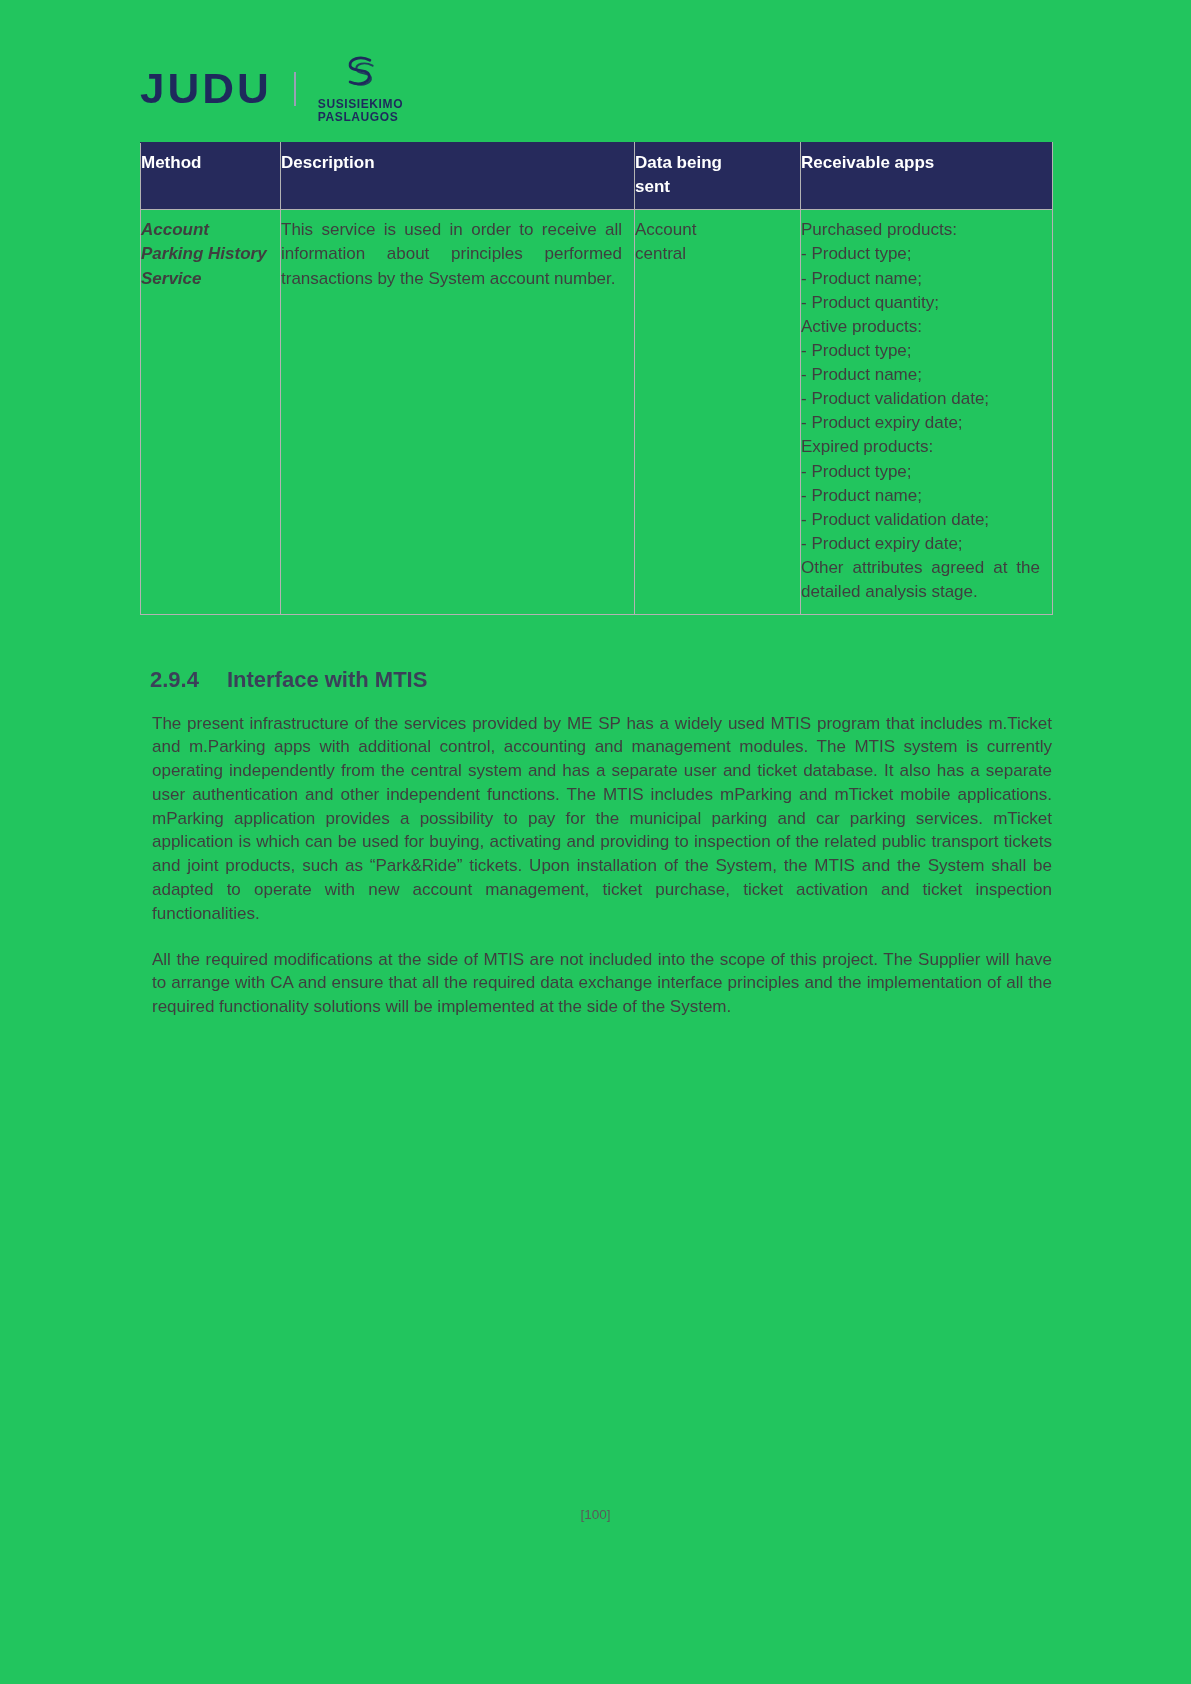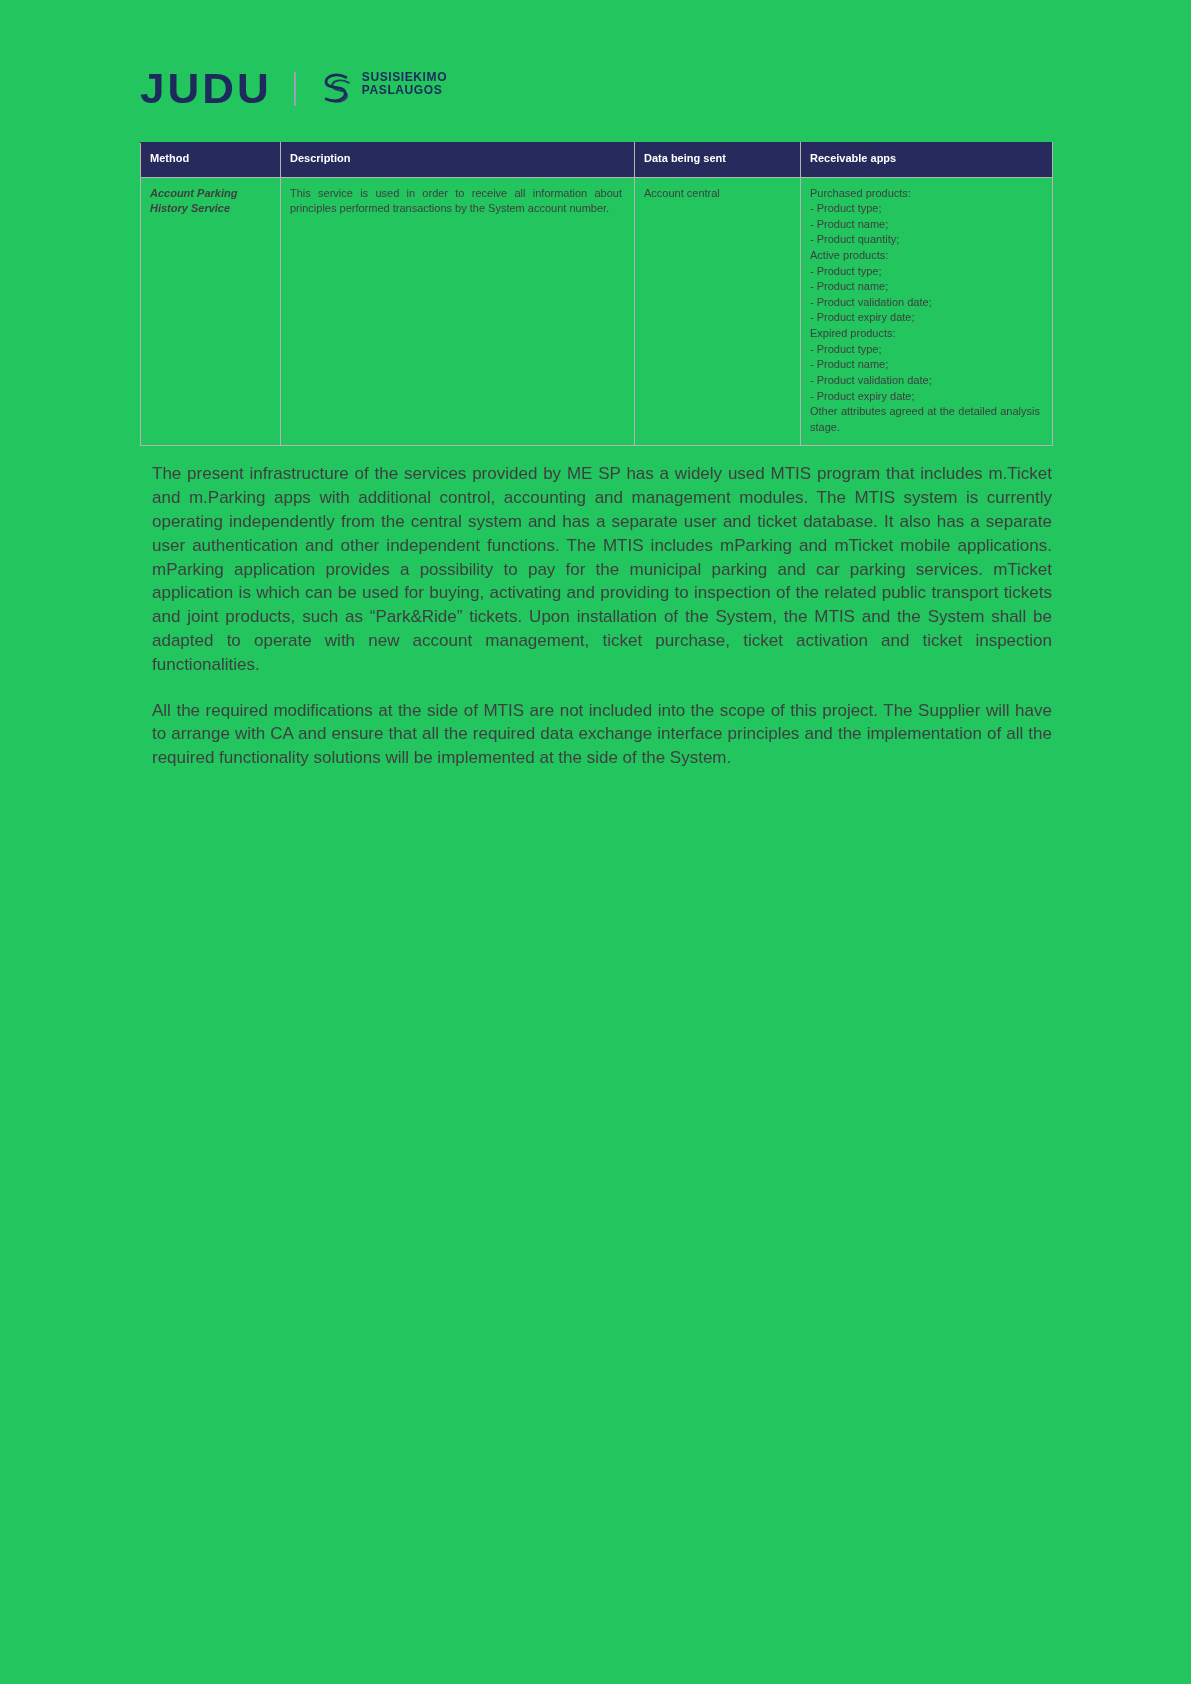--- a/index.html
+++ b/index.html
@@ -21,42 +21,42 @@
   .judu {
     font-size: 44px;
     font-weight: 900;
     letter-spacing: 3px;
     color: #1e2a5c;
     line-height: 1;
     position: relative;
     transform: scaleY(0.95);
   }
   .logo-divider { width: 2px; height: 34px; background: #9aa0b5; }
-  .partner { display: flex; align-items: flex-start; gap: 8px; }
+  .partner { display: flex; align-items: center; gap: 8px; flex-direction: column; }
   .partner-text { display: flex; flex-direction: column; line-height: 1.05; }
   .partner-text span {
     font-size: 12px;
     font-weight: bold;
     letter-spacing: 0.6px;
     color: #1e2a5c;
   }
   .ss-icon svg { display: block; }
 
   
   table.spec {
     border-collapse: collapse;
     width: 912px;
     margin-top: 30px;
     table-layout: fixed;
   }
   table.spec th, table.spec td {
     border: 1px solid #b3b3b3;
     vertical-align: top;
-    padding: 8px 12px 10px 9px;
-    font-size: 11px;
+    padding: 8px 12px 10px 0;
+    font-size: 17px;
     line-height: 1.42;
   }
   table.spec th {
     background: #262a5c;
     color: #ffffff;
     text-align: left;
     font-weight: bold;
     border-color: #262a5c #b3b3b3 #b3b3b3 #b3b3b3;
   }
   td.method-cell { font-weight: bold; font-style: italic; }
@@ -149,19 +149,24 @@
 Expired products:
 - Product type;
 - Product name;
 - Product validation date;
 - Product expiry date;
 Other attributes agreed at the detailed analysis stage.</td>
         </tr>
       </tbody>
     </table>
 
+    <h2 class="section-heading">
+      <span class="section-number">2.9.4</span>
+      <span class="section-title">Interface with MTIS</span>
+    </h2>
 
     <p class="body-paragraph">The present infrastructure of the services provided by ME SP has a widely used MTIS program that includes m.Ticket and m.Parking apps with additional control, accounting and management modules. The MTIS system is currently operating independently from the central system and has a separate user and ticket database. It also has a separate user authentication and other independent functions. The MTIS includes mParking and mTicket mobile applications. mParking application provides a possibility to pay for the municipal parking and car parking services. mTicket application is which can be used for buying, activating and providing to inspection of the related public transport tickets and joint products, such as “Park&amp;Ride” tickets. Upon installation of the System, the MTIS and the System shall be adapted to operate with new account management, ticket purchase, ticket activation and ticket inspection functionalities.</p>
     <p class="body-paragraph">All the required modifications at the side of MTIS are not included into the scope of this project. The Supplier will have to arrange with CA and ensure that all the required data exchange interface principles and the implementation of all the required functionality solutions will be implemented at the side of the System.</p>
 
   </div>
 
+  <div class="page-footer">[100]</div>
 </div>
 
 </body></html>

